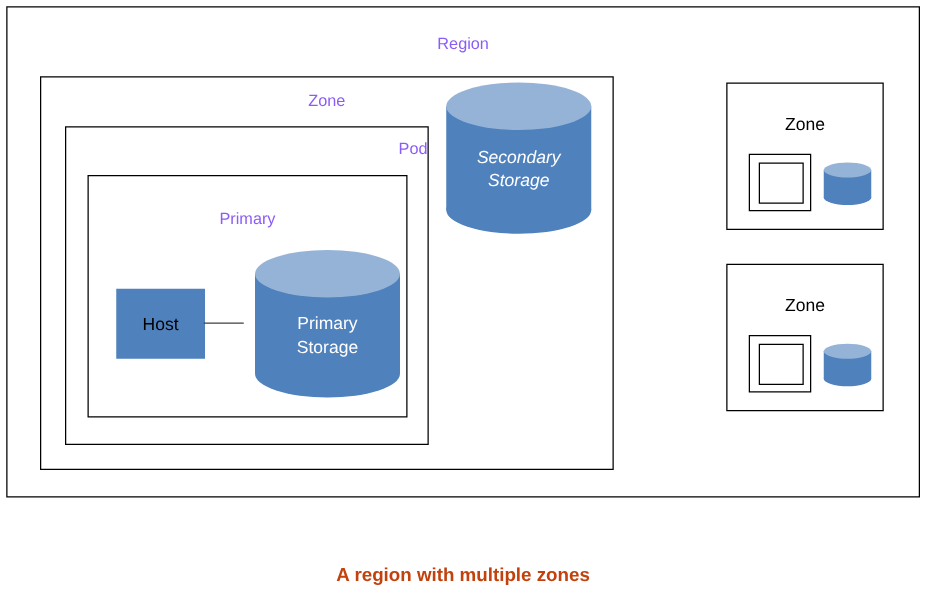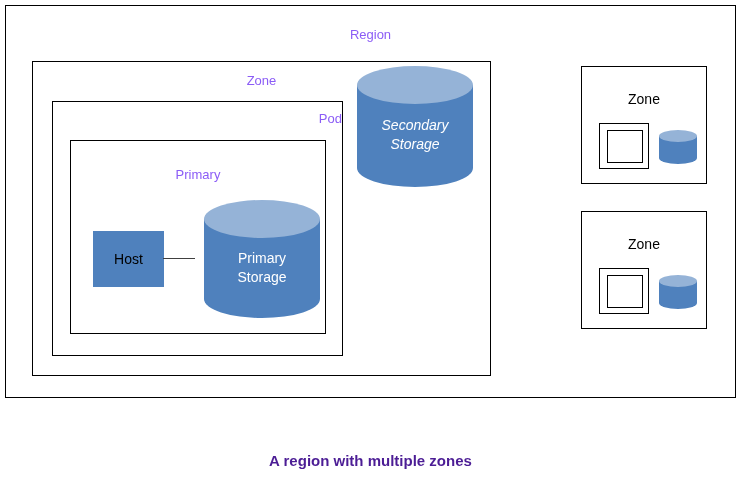--- a/index.html
+++ b/index.html
@@ -199,21 +199,21 @@
   }
 
   
   #caption {
     position: absolute;
     left: 0; right: 0;
     top: 452px;
     text-align: center;
     font-size: 15px;
     font-weight: bold;
-    color: #4c1d95;
+    color: #c2410c;
   }
 </style>
 </head>
 <body>
 
 <div class="abs frame" id="region-frame">
   <div class="frame-label" id="region-label">Region</div>
 </div>
 
 <div class="abs frame" id="zone-main-frame">

